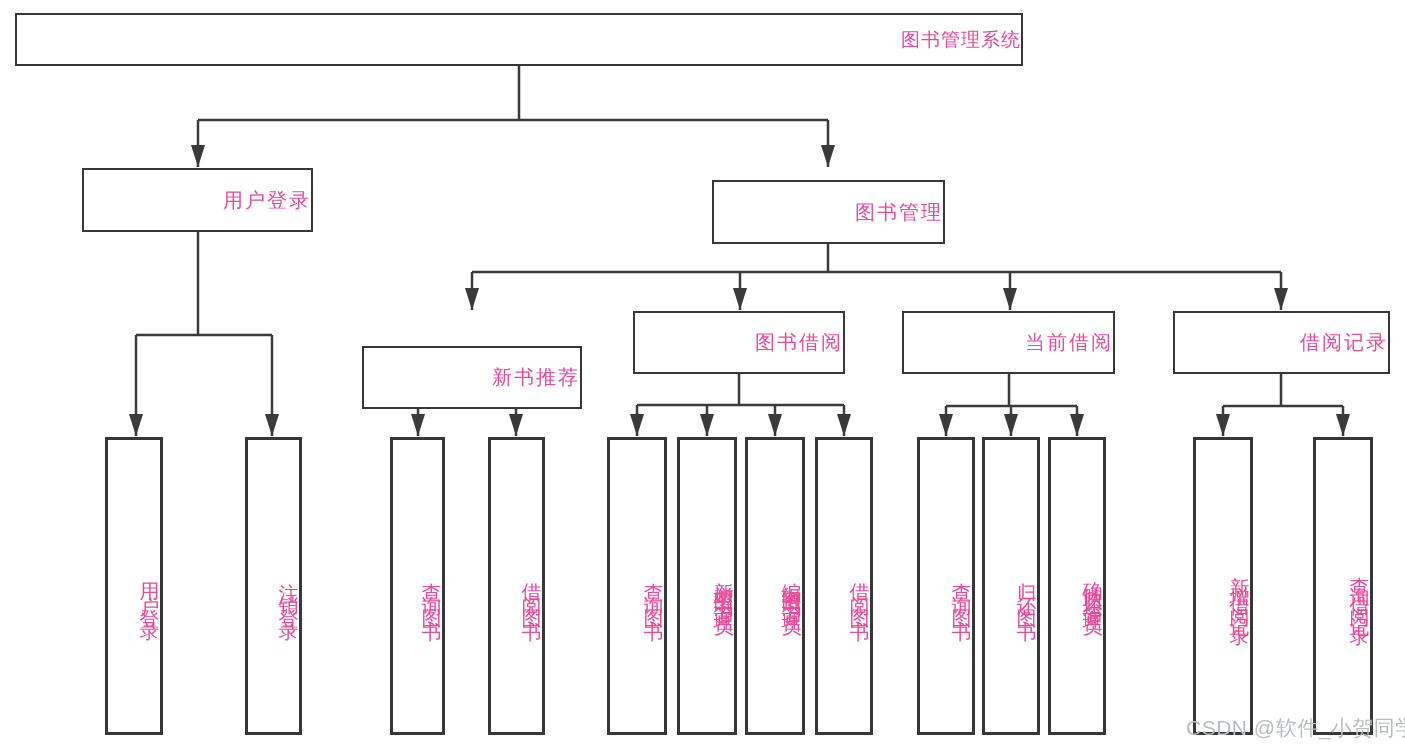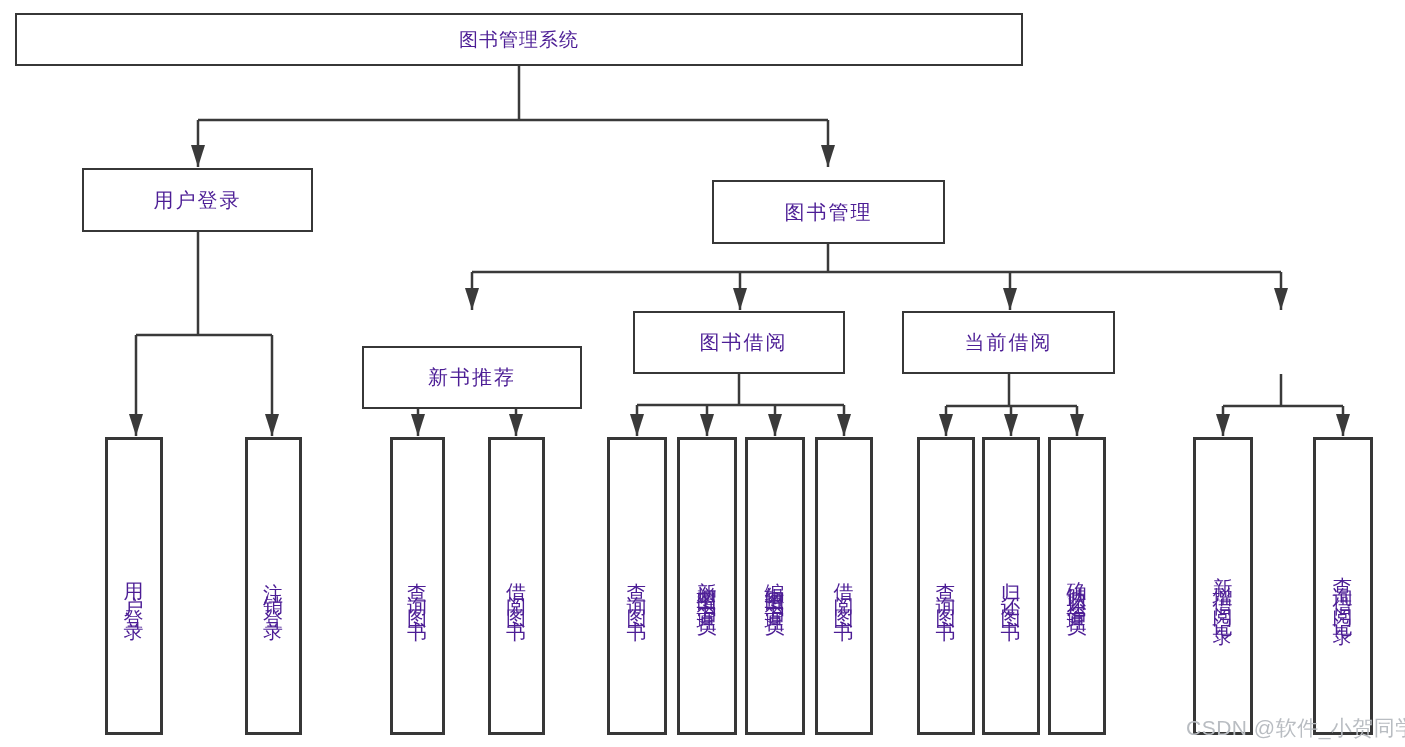--- a/index.html
+++ b/index.html
@@ -23,22 +23,22 @@
     height: 747px;
     pointer-events: none;
   }
   .box {
     position: absolute;
     box-sizing: border-box;
     background: #ffffff;
     border: 3px solid #373737;
     display: flex;
     align-items: center;
-    justify-content: center;
-    color: #4c1d95;
+    justify-content: flex-end;
+    color: #ec4899;
     z-index: 2;
   }
   .box.h {
     border-width: 2.5px;
     font-size: 20px;
     letter-spacing: 2px;
     white-space: nowrap;
   }
   .box.root-box {
     font-size: 19px;
@@ -131,20 +131,23 @@
 
   <div class="box h" style="left:362px; top:311px; width:220px; height:63px;margin-top:35px;">
     <span>新书推荐</span>
   </div>
   <div class="box h" style="left:633px; top:311px; width:212px; height:63px;padding-left:9px;">
     <span>图书借阅</span>
   </div>
   <div class="box h" style="left:902px; top:311px; width:213px; height:63px;">
     <span>当前借阅</span>
   </div>
+  <div class="box h" style="left:1173px; top:311px; width:217px; height:63px;">
+    <span>借阅记录</span>
+  </div>
 
   <div class="box v vt-4" style="left:105px; top:437px; width:58px; height:298px;">
     <span class="vtext">用户登录</span>
   </div>
   <div class="box v vt-4" style="left:245px; top:437px; width:57px; height:298px;">
     <span class="vtext">注销登录</span>
   </div>
 
   <div class="box v vt-4" style="left:390px; top:437px; width:55px; height:298px;">
     <span class="vtext">查询图书</span>

